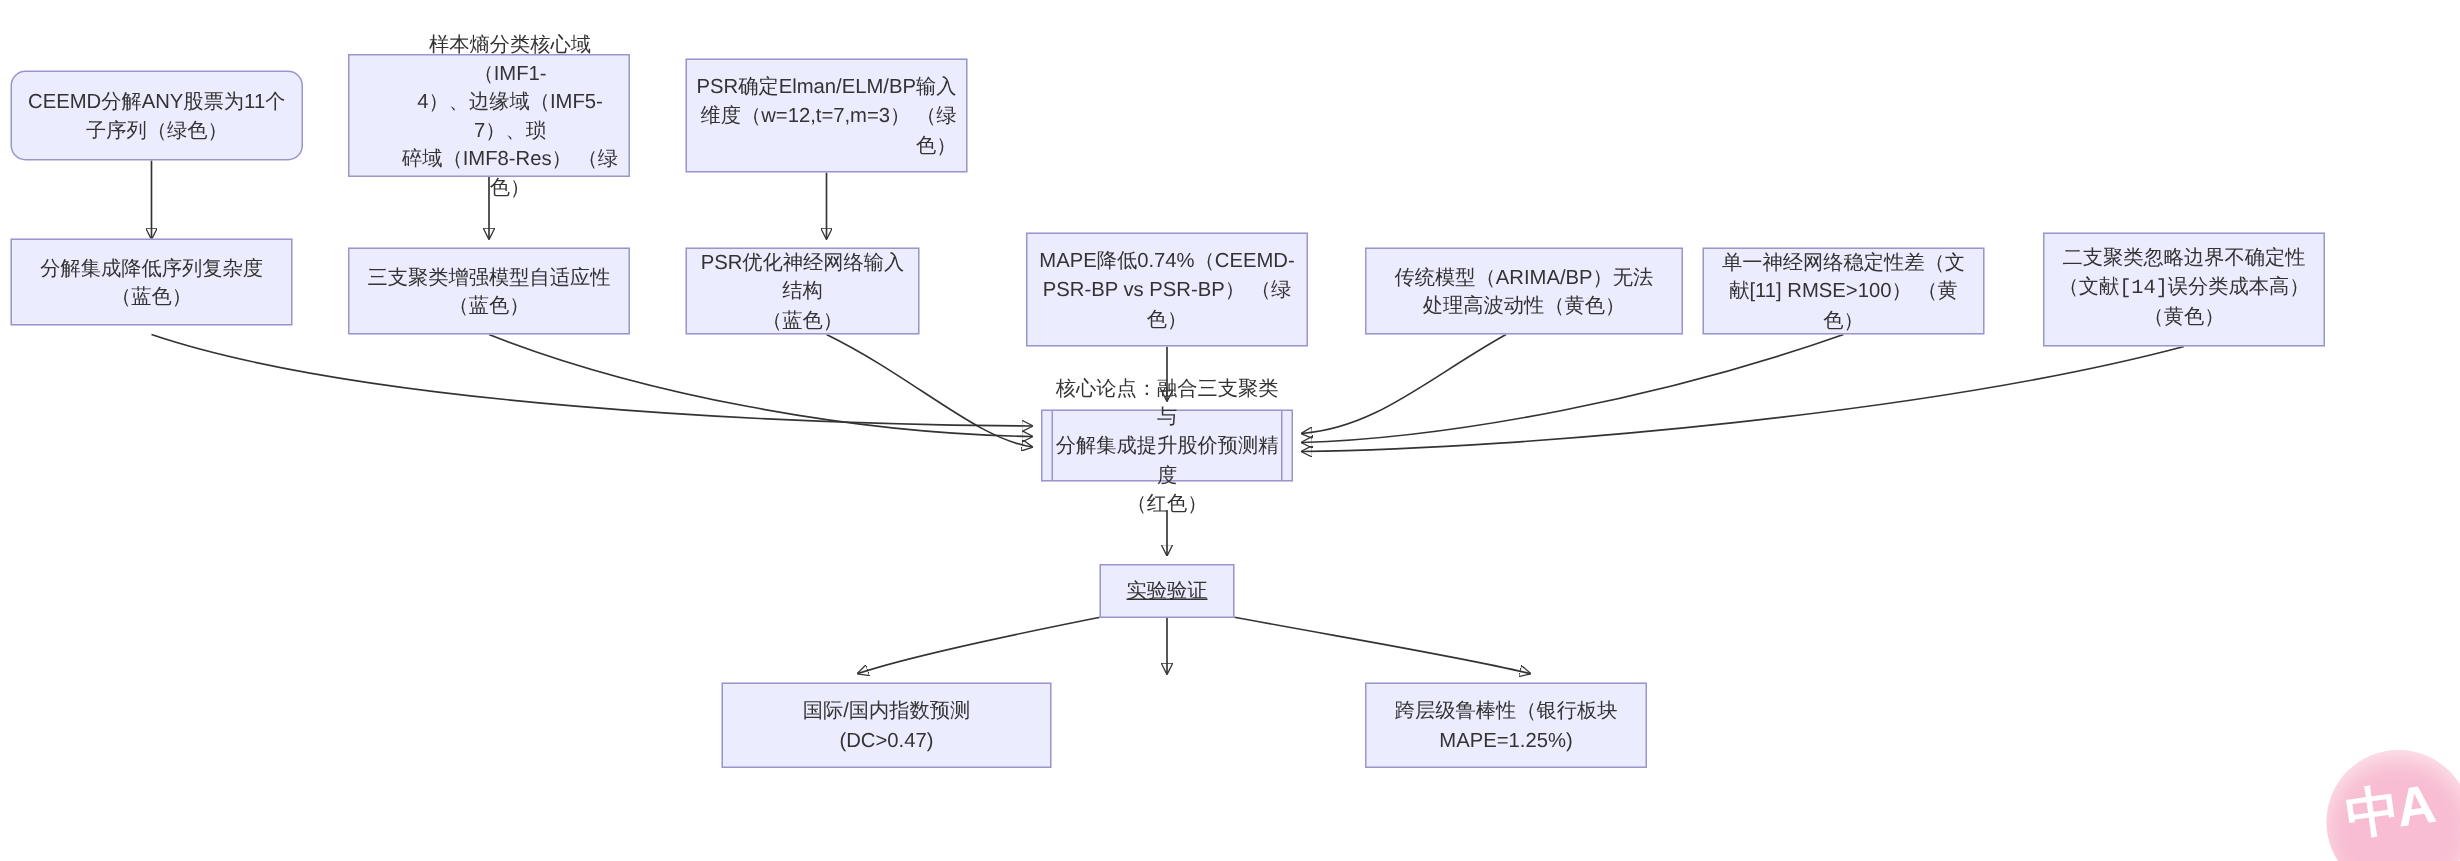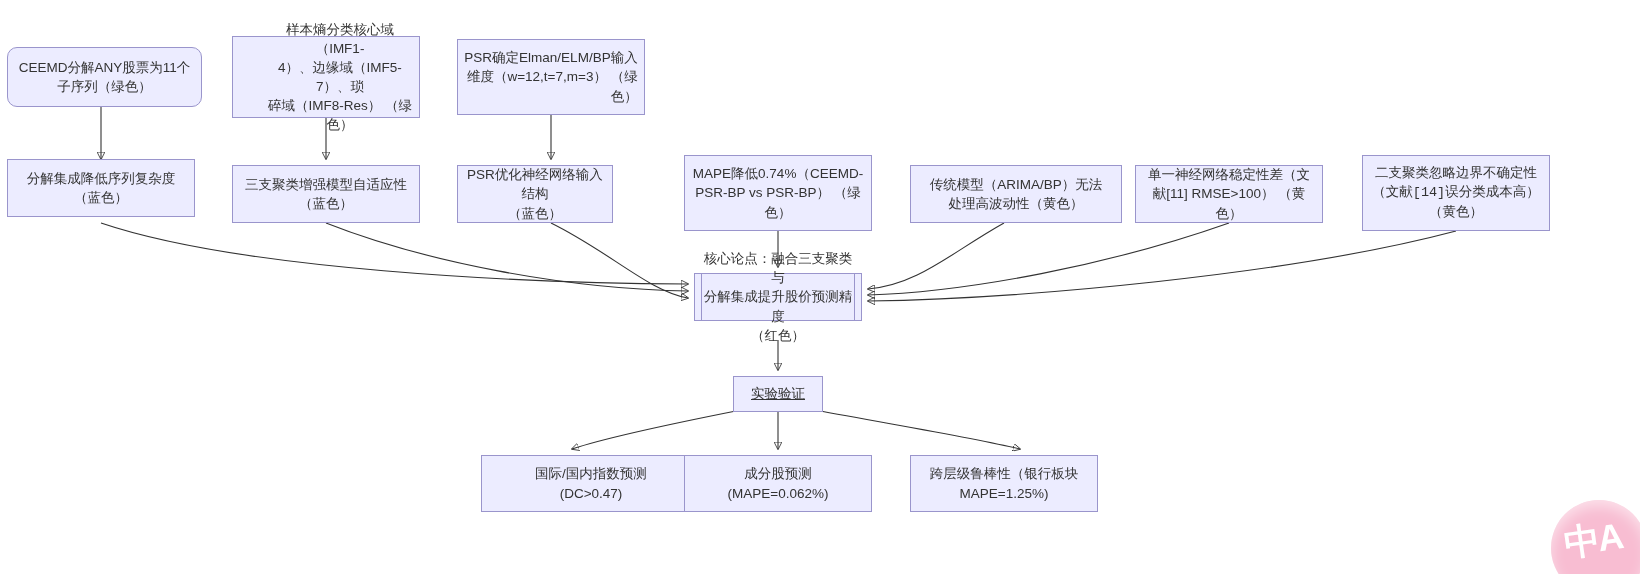--- a/index.html
+++ b/index.html
@@ -123,24 +123,20 @@
   </div>
 
   <div class="node" style="left:733px;top:376px;width:90px;height:36px;text-decoration:underline;">
     <span class="node-label">实验验证</span>
   </div>
 
   <div class="node" style="left:457px;top:455px;width:220px;height:57px;margin-left:24px;">
     <span class="node-label">国际/国内指数预测
 (DC&gt;0.47)</span>
   </div>
-  <div class="node" style="left:684px;top:455px;width:188px;height:57px;">
-    <span class="node-label">成分股预测
-(MAPE=0.062%)</span>
-  </div>
   <div class="node" style="left:910px;top:455px;width:188px;height:57px;">
     <span class="node-label">跨层级鲁棒性（银行板块
 MAPE=1.25%)</span>
   </div>
 
   <div class="translate-badge">
     <span>中A</span>
   </div>
 
 </div>

